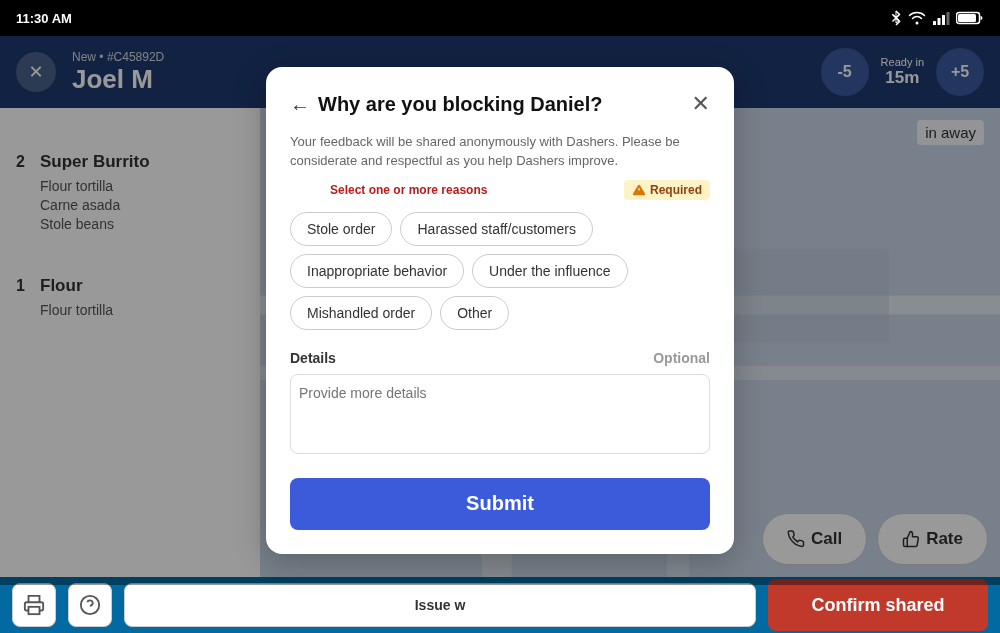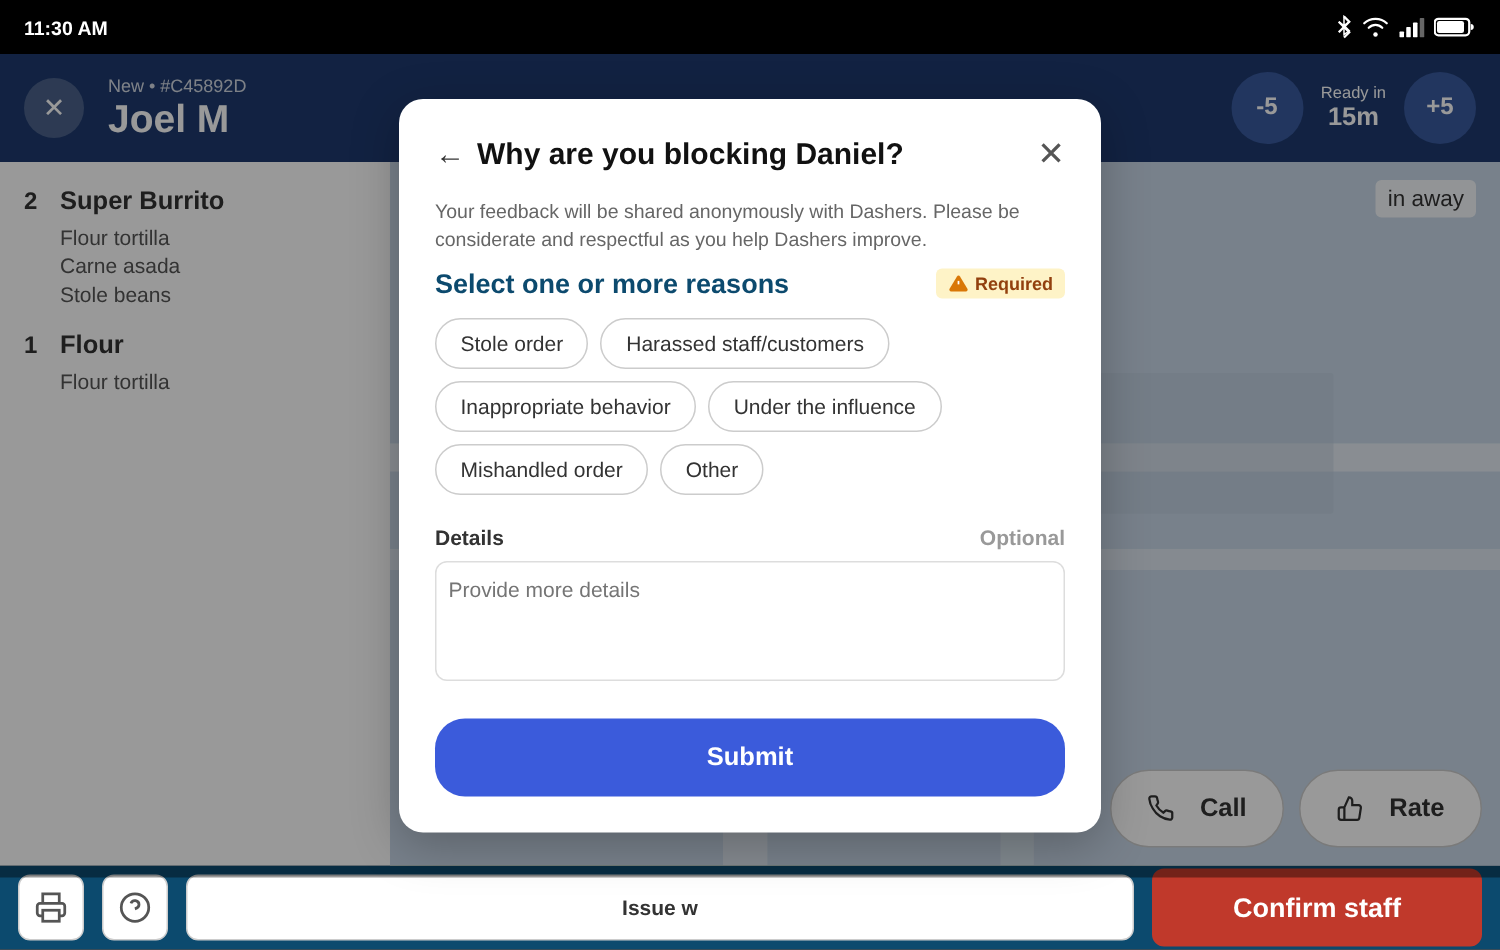--- a/index.html
+++ b/index.html
@@ -119,20 +119,21 @@
     .order-qty {
       font-size: 16px;
       font-weight: 700;
       color: #333;
       width: 16px;
     }
     .order-name {
       font-size: 17px;
       font-weight: 700;
       color: #333;
+      margin-top: 28px;
     }
     .order-modifier {
       font-size: 14px;
       color: #555;
       padding-left: 24px;
       margin-bottom: 3px;
     }
 
     
     .right-panel {
@@ -172,38 +173,38 @@
       height: 52px;
       padding: 0 24px;
       border-radius: 26px;
       border: 1.5px solid #ccc;
       background: #fff;
       font-size: 17px;
       font-weight: 600;
       cursor: pointer;
       display: flex;
       align-items: center;
-      gap: 17px;
+      gap: 6px;
       color: #333;
     }
     .in-away-text {
       position: absolute;
       top: 12px;
       right: 16px;
       font-size: 15px;
       color: #333;
       background: rgba(255,255,255,0.8);
       padding: 4px 8px;
       border-radius: 4px;
     }
 
     
     .bottom-bar {
       height: 56px;
-      background: #0c4a6e;
+      background: #0369a1;
       display: flex;
       align-items: center;
       padding: 0 12px;
       gap: 12px;
     }
     .bottom-icon-btn {
       width: 44px;
       height: 44px;
       border-radius: 8px;
       border: 1.5px solid #ccc;
@@ -295,23 +296,24 @@
       margin-bottom: 10px;
       line-height: 1.4;
     }
     .modal-section-header {
       display: flex;
       align-items: center;
       justify-content: space-between;
       margin-bottom: 12px;
     }
     .modal-section-label {
-      font-size: 18px;
+      font-size: 12px;
       font-weight: 600;
-      color: #0c4a6e;
+      color: #b91c1c;
+      margin-left: 40px;
     }
     .required-badge {
       background: #fef3c7;
       color: #92400e;
       font-size: 12px;
       font-weight: 600;
       padding: 3px 8px;
       border-radius: 4px;
       display: flex;
       align-items: flex-start;
@@ -359,24 +361,24 @@
       resize: none;
       outline: none;
       margin-bottom: 20px;
       font-family: inherit;
     }
     .submit-btn {
       width: 100%;
       height: 52px;
       background: #3b5bdb;
       color: #fff;
-      font-size: 17px;
+      font-size: 20px;
       font-weight: 700;
       border: none;
-      border-radius: 20px;
+      border-radius: 8px;
       cursor: pointer;
     }
   </style>
 </head>
 <body>
 
 <div class="status-bar">
   <span>11:30 AM</span>
   <div class="status-icons">
 
@@ -491,21 +493,21 @@
     <svg width="22" height="22" viewBox="0 0 24 24" fill="none" stroke="#555" stroke-width="2">
       <circle cx="12" cy="12" r="10"></circle>
       <path d="M9.09 9a3 3 0 0 1 5.83 1c0 2-3 3-3 3"></path>
       <line x1="12" y1="17" x2="12.01" y2="17"></line>
     </svg>
   </button>
   <button class="issue-btn">
     <span>Issue w</span>
   </button>
   <button class="confirm-btn">
-    <span>Confirm staff</span>
+    <span>Confirm shared</span>
   </button>
 </div>
 
 <div class="modal-overlay">
   <div class="modal">
     
     <div class="modal-header">
       <button class="modal-back">←</button>
       <span class="modal-title">Why are you blocking Daniel?</span>
       <button class="modal-close">✕</button>

